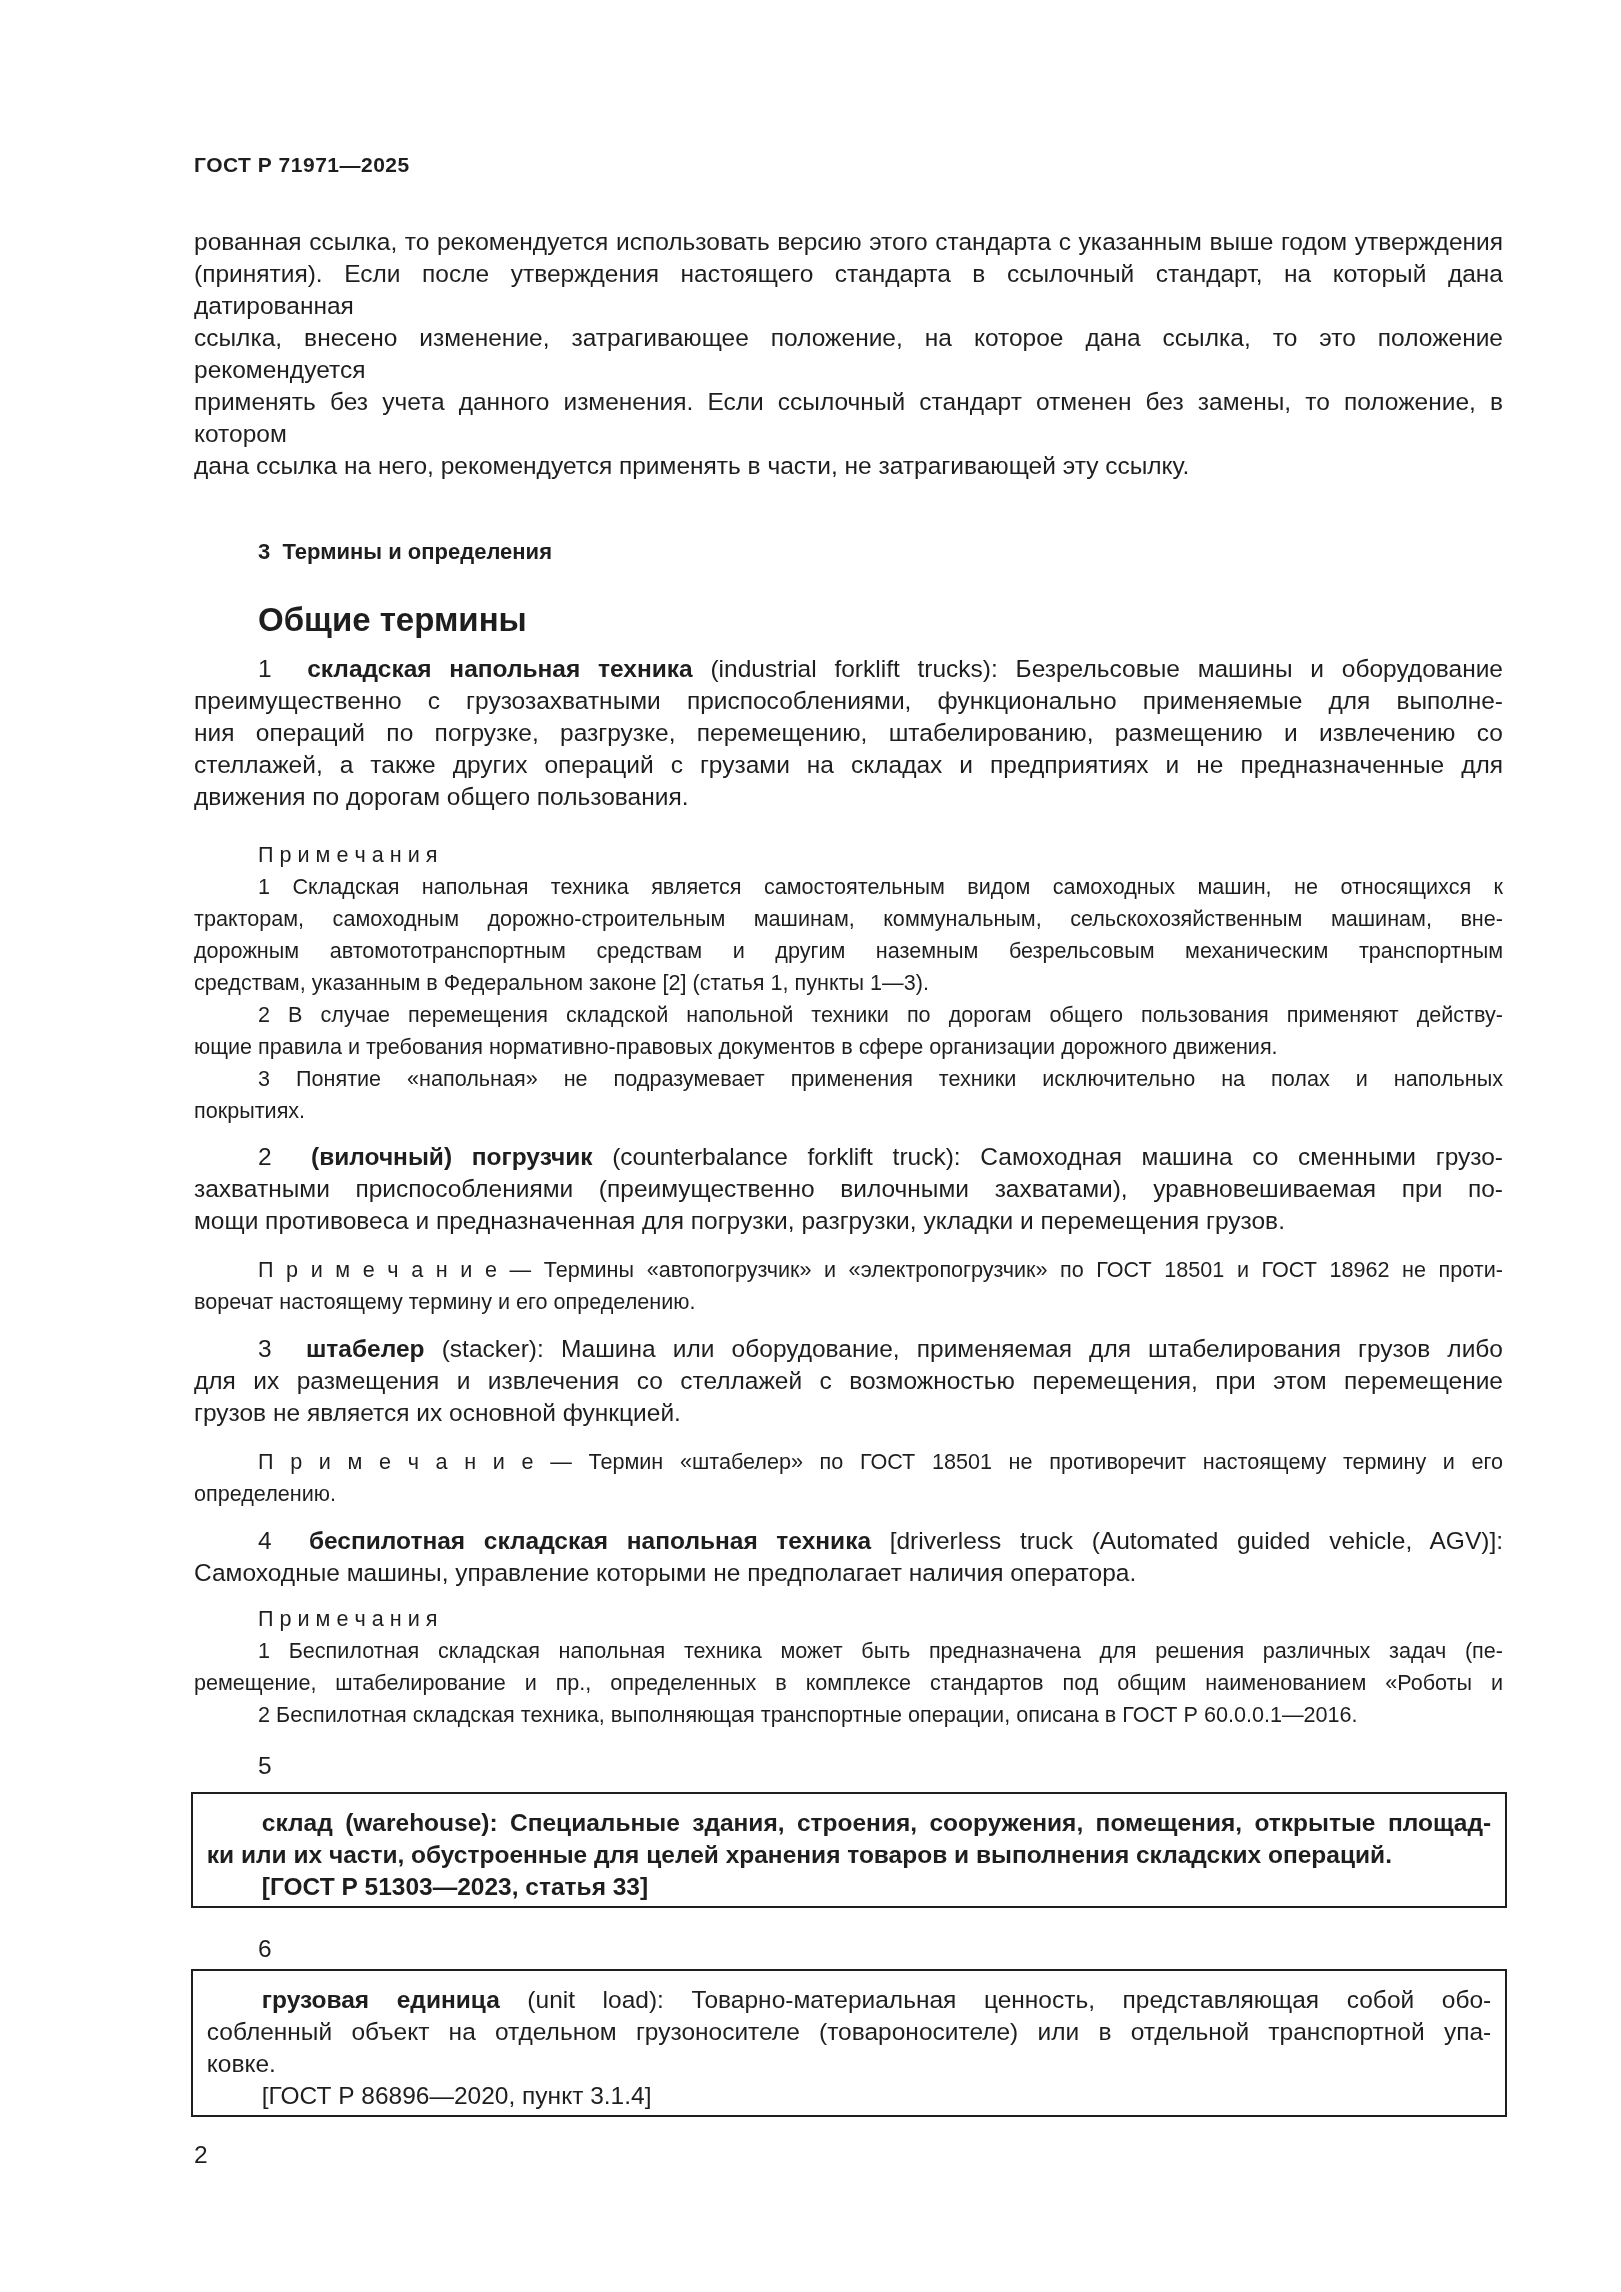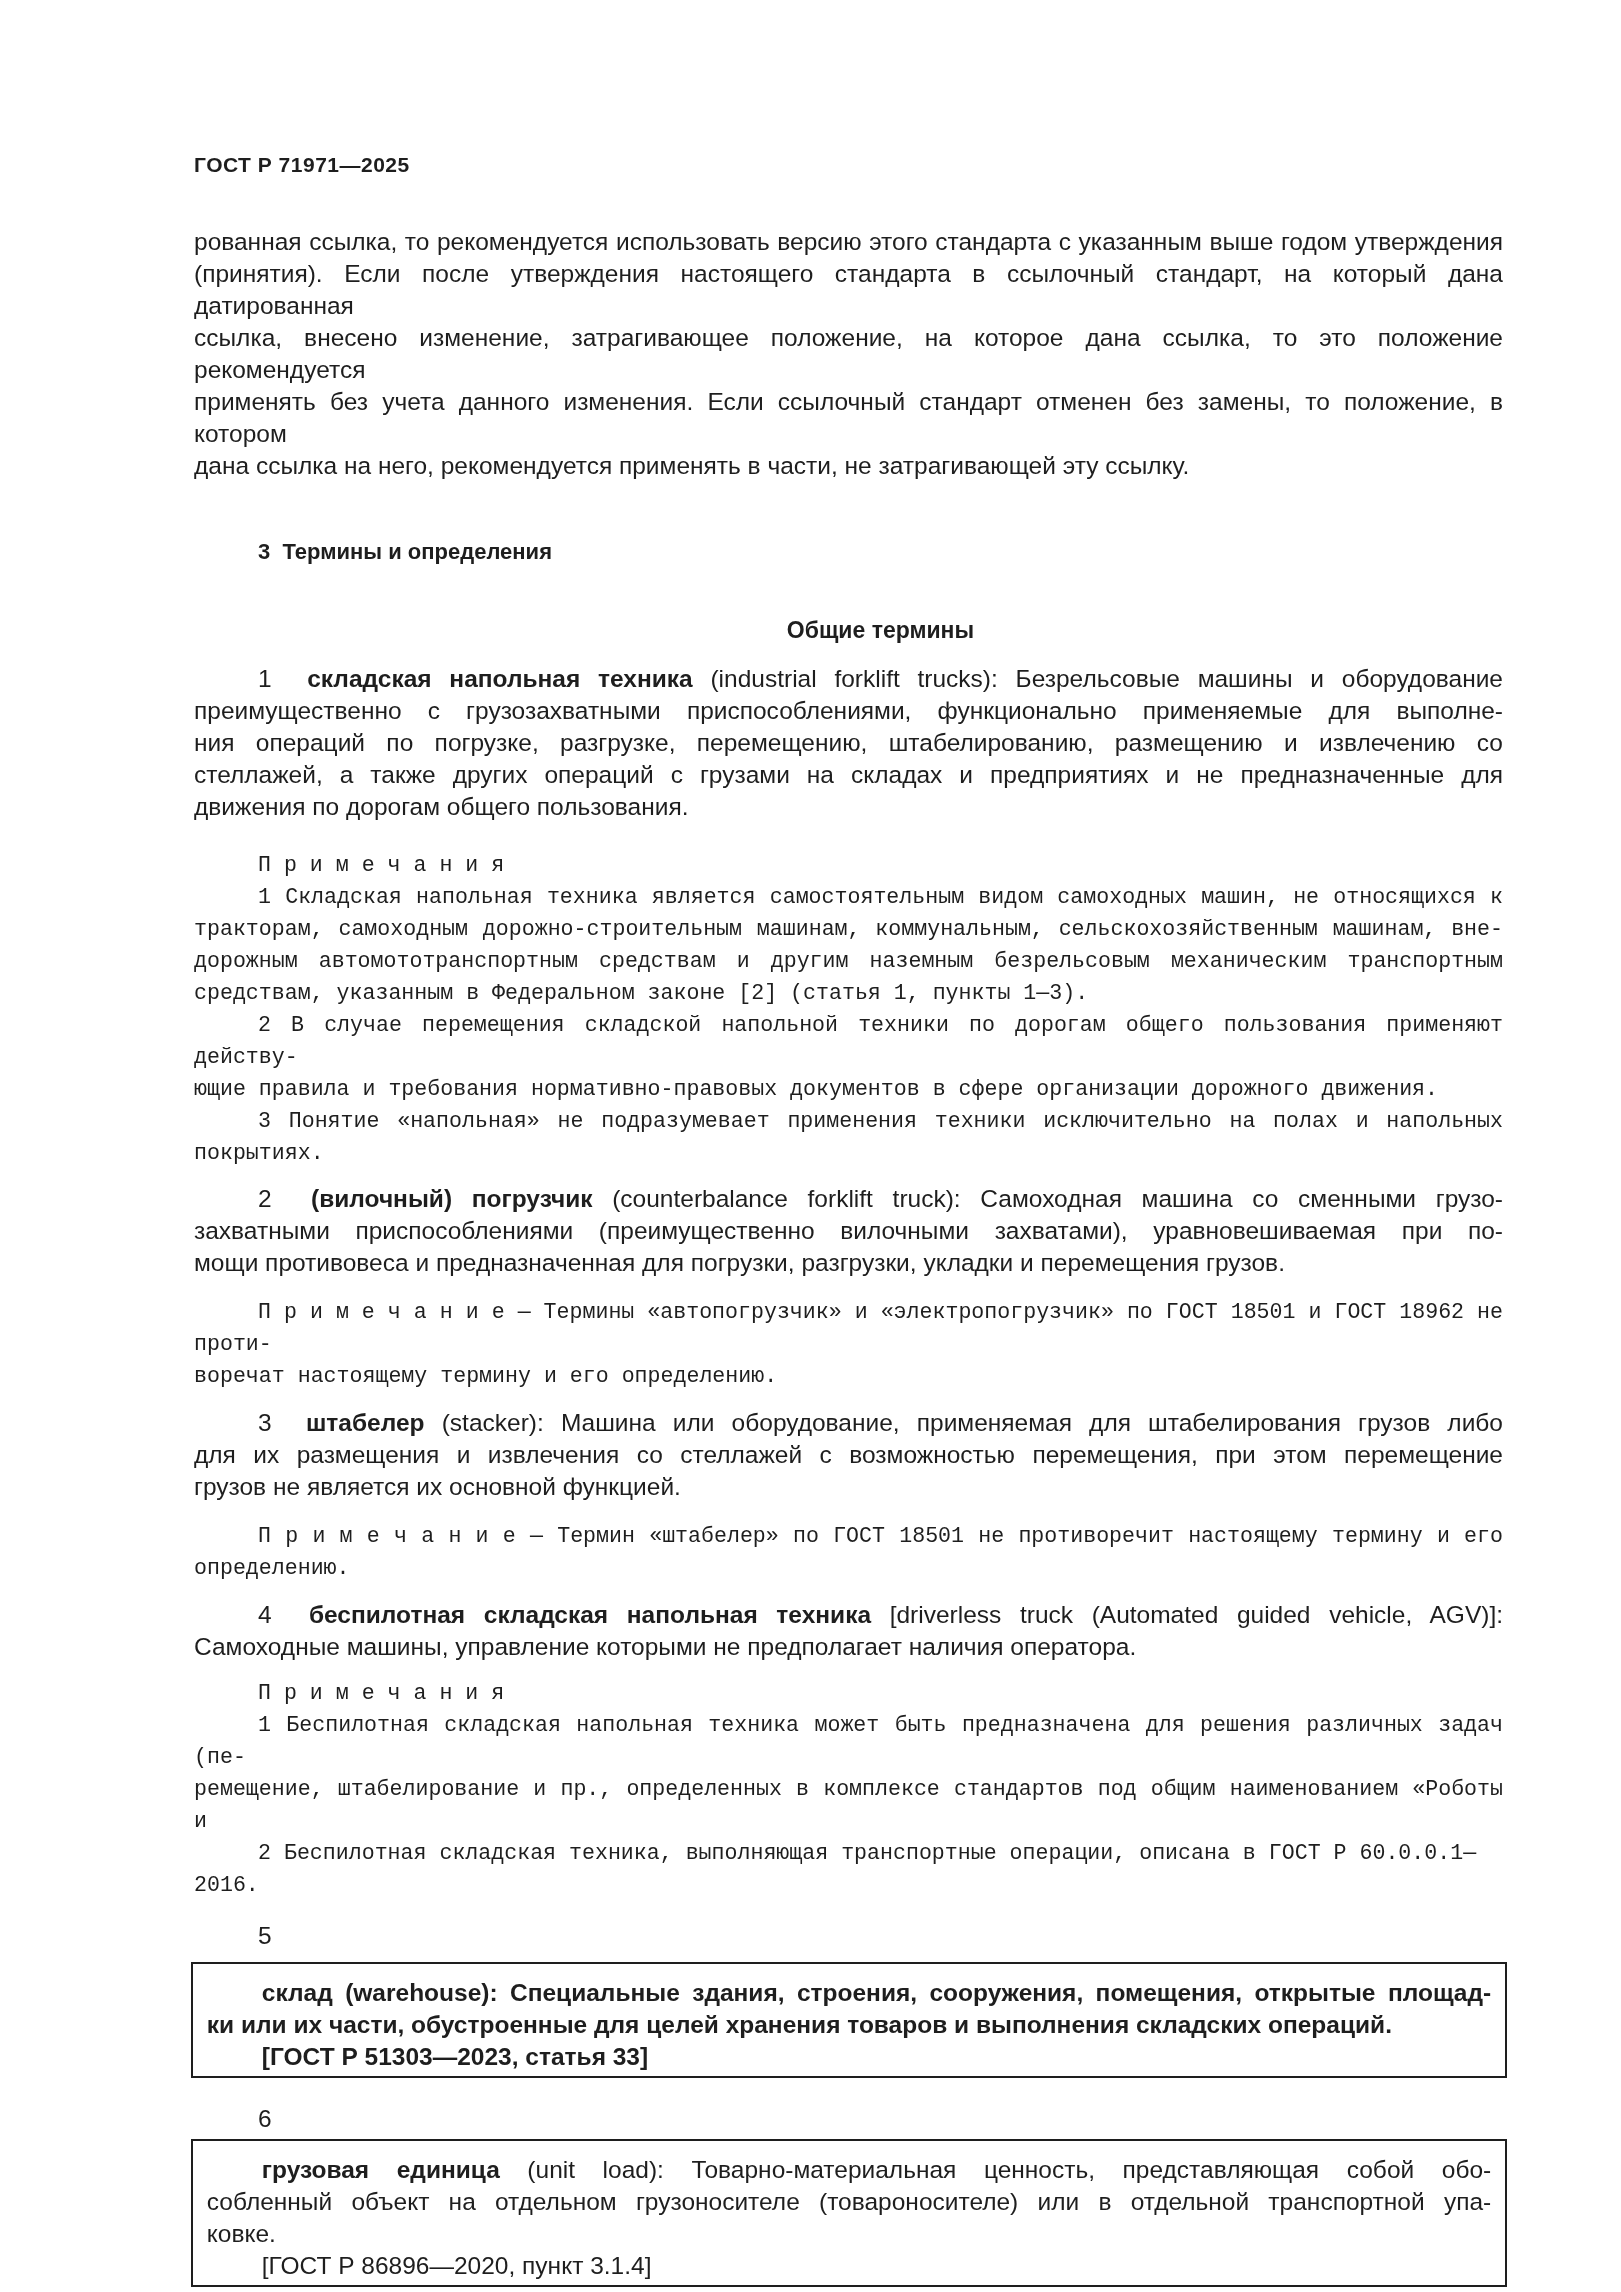--- a/index.html
+++ b/index.html
@@ -10,35 +10,34 @@
     font-family: "Liberation Sans", sans-serif;
     overflow: hidden;
     position: relative;
   }
   .col {
     margin-left: 194px;
     width: 1309px;
     padding-top: 149px;
   }
   .body-text { font-size: 24.5px; line-height: 32px; }
-  .note-text { font-size: 21.6px; line-height: 32px; font-family: Liberation Mono, monospace; }
+  .note-text { font-size: 21.6px; line-height: 32px; }
   .doc-header {
     font-size: 21px; line-height: 32px; font-weight: bold;
     letter-spacing: 0.5px;
   }
   .h-section {
     font-size: 22px; line-height: 35px; font-weight: bold;
     text-indent: 64px;
     margin-top: 52px;
   }
   .h-sub {
-    font-size: 23px; line-height: 32px; font-weight: bold;
+    font-size: 33px; line-height: 32px; font-weight: bold;
     text-indent: 64px;
-    margin-top: 45px;
-    text-align: center;
+    margin-top: 35px;
   }
   .ln { text-align: left; }
   .jst { text-align: justify; text-align-last: justify; }
   .ind { text-indent: 64px; }
   .noind .ind { text-indent: 0; }
   .mt-intro   { margin-top: 45px; }
   .mt-term1   { margin-top: 16.7px; }
   .mt-notes1  { margin-top: 26.5px; }
   .mt-term2   { margin-top: 13.7px; }
   .mt-note2   { margin-top: 17.6px; }

